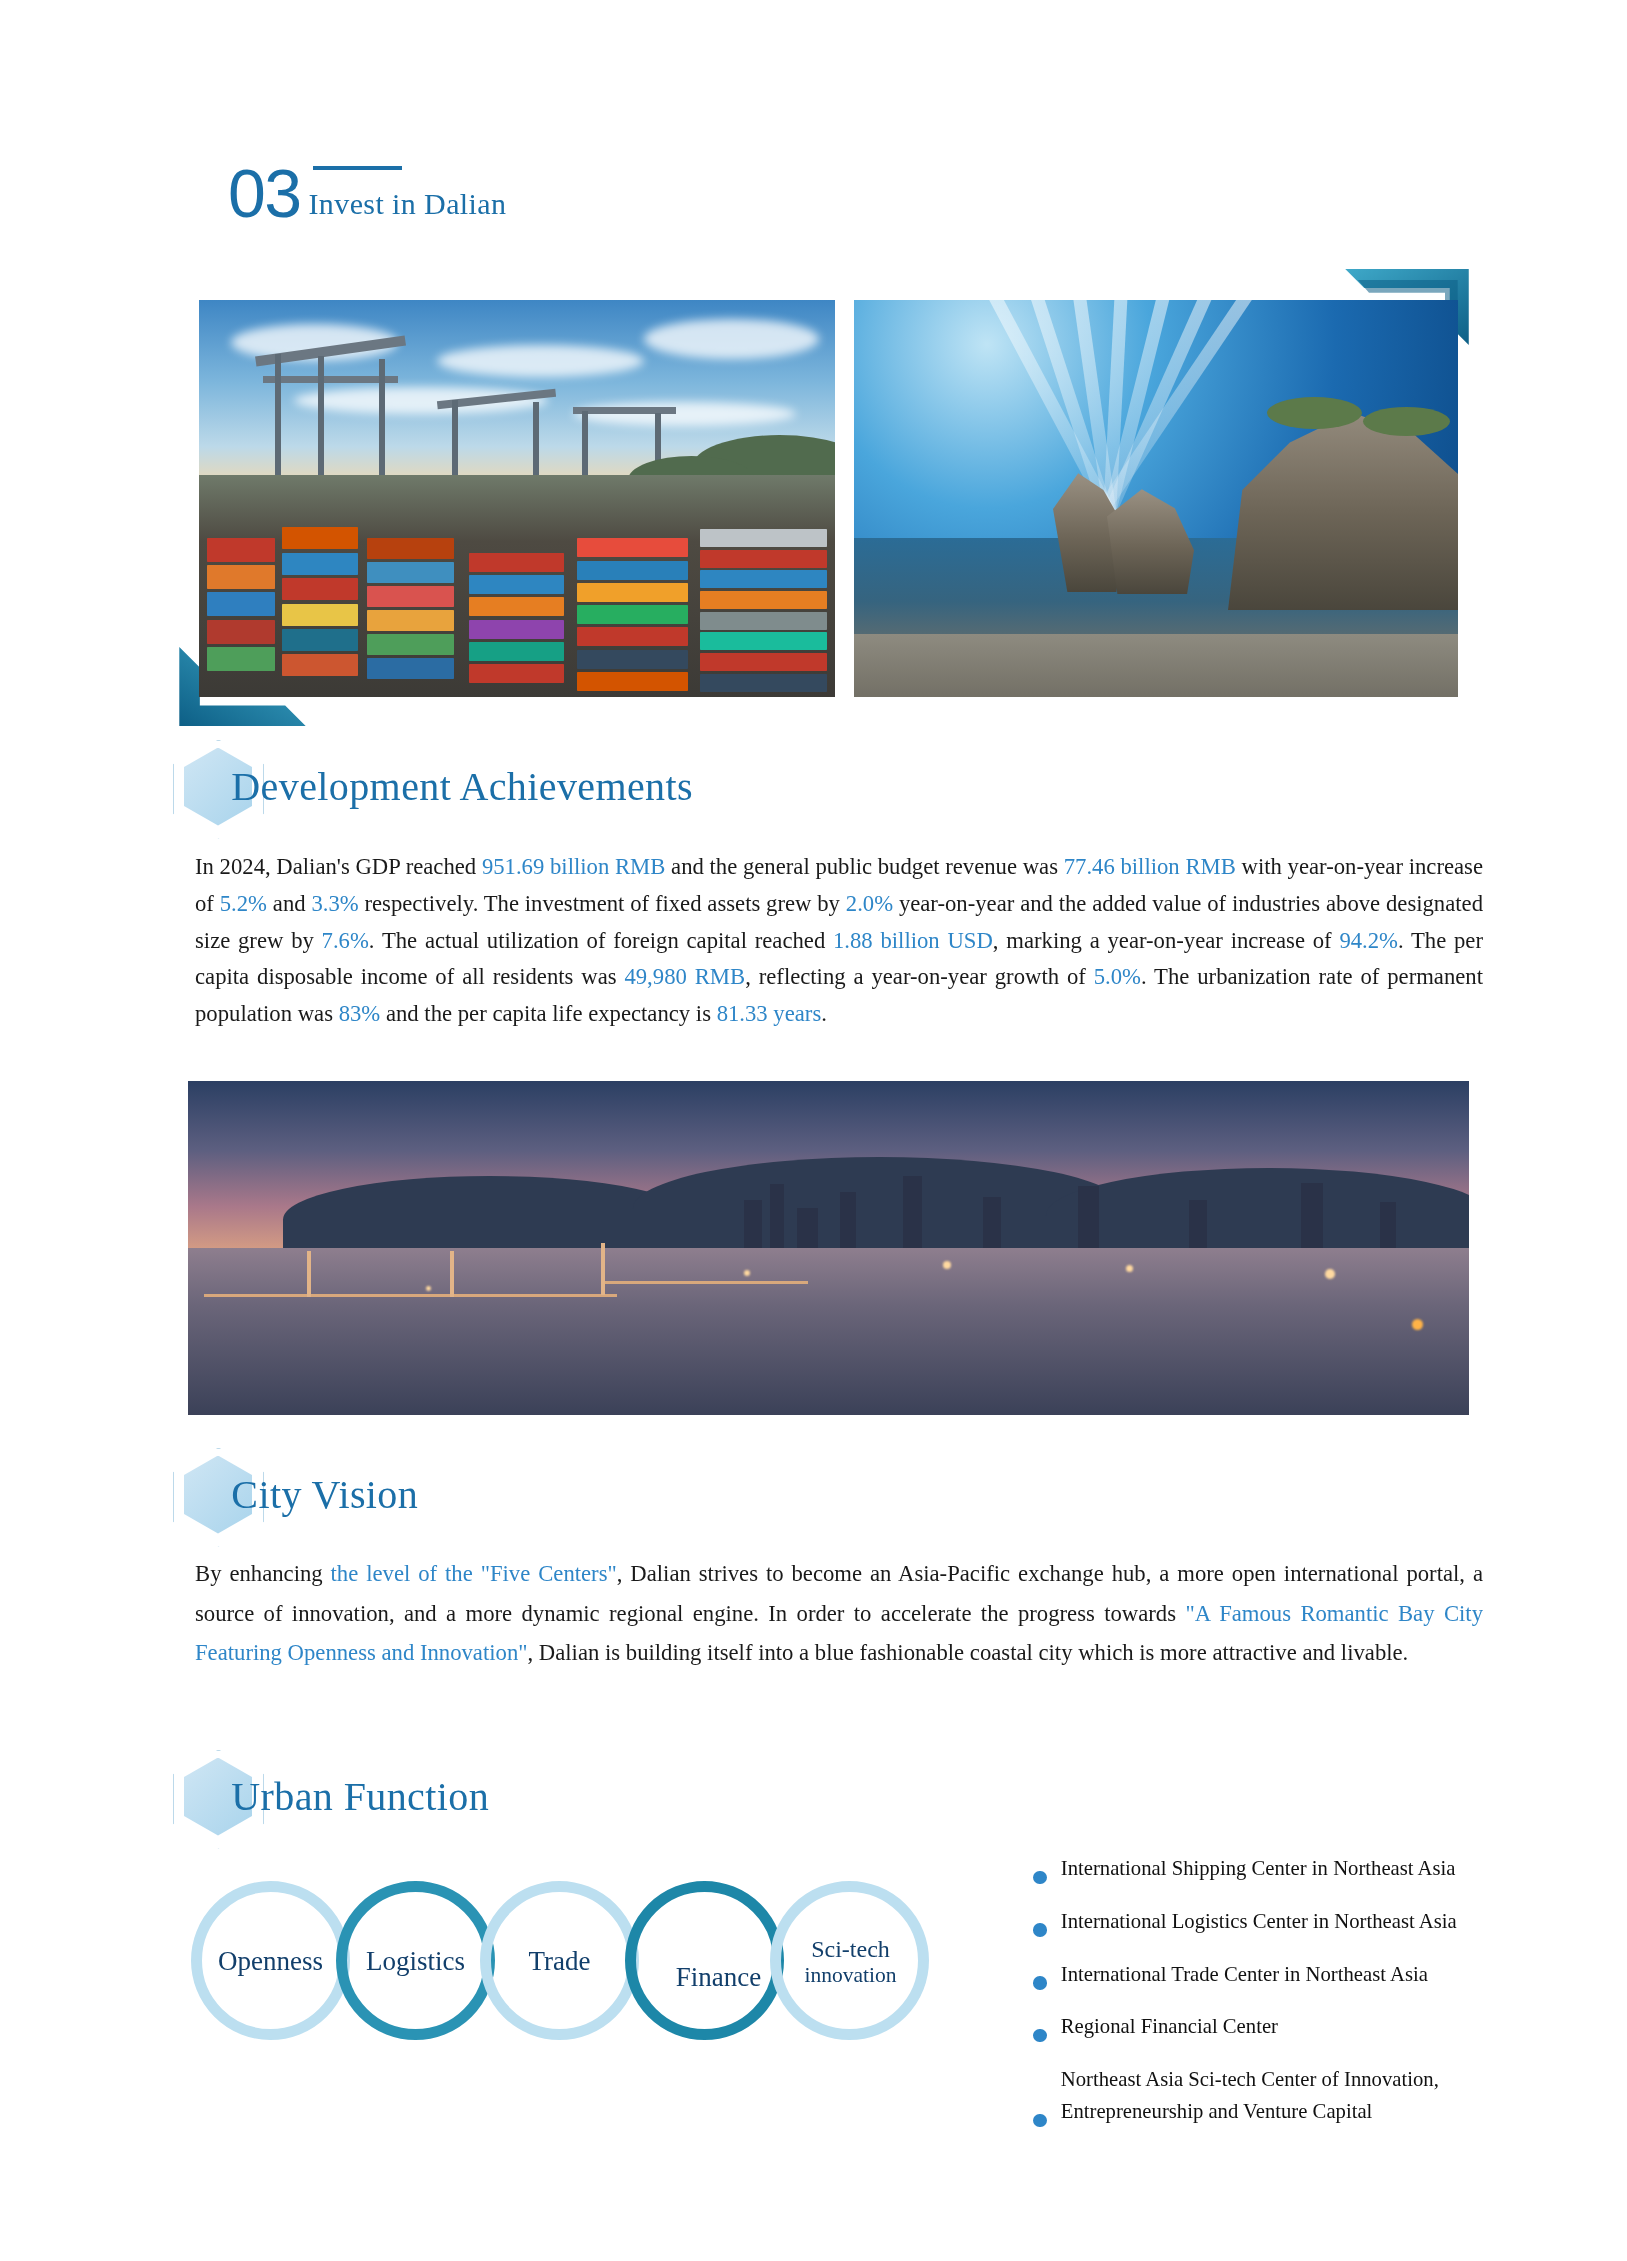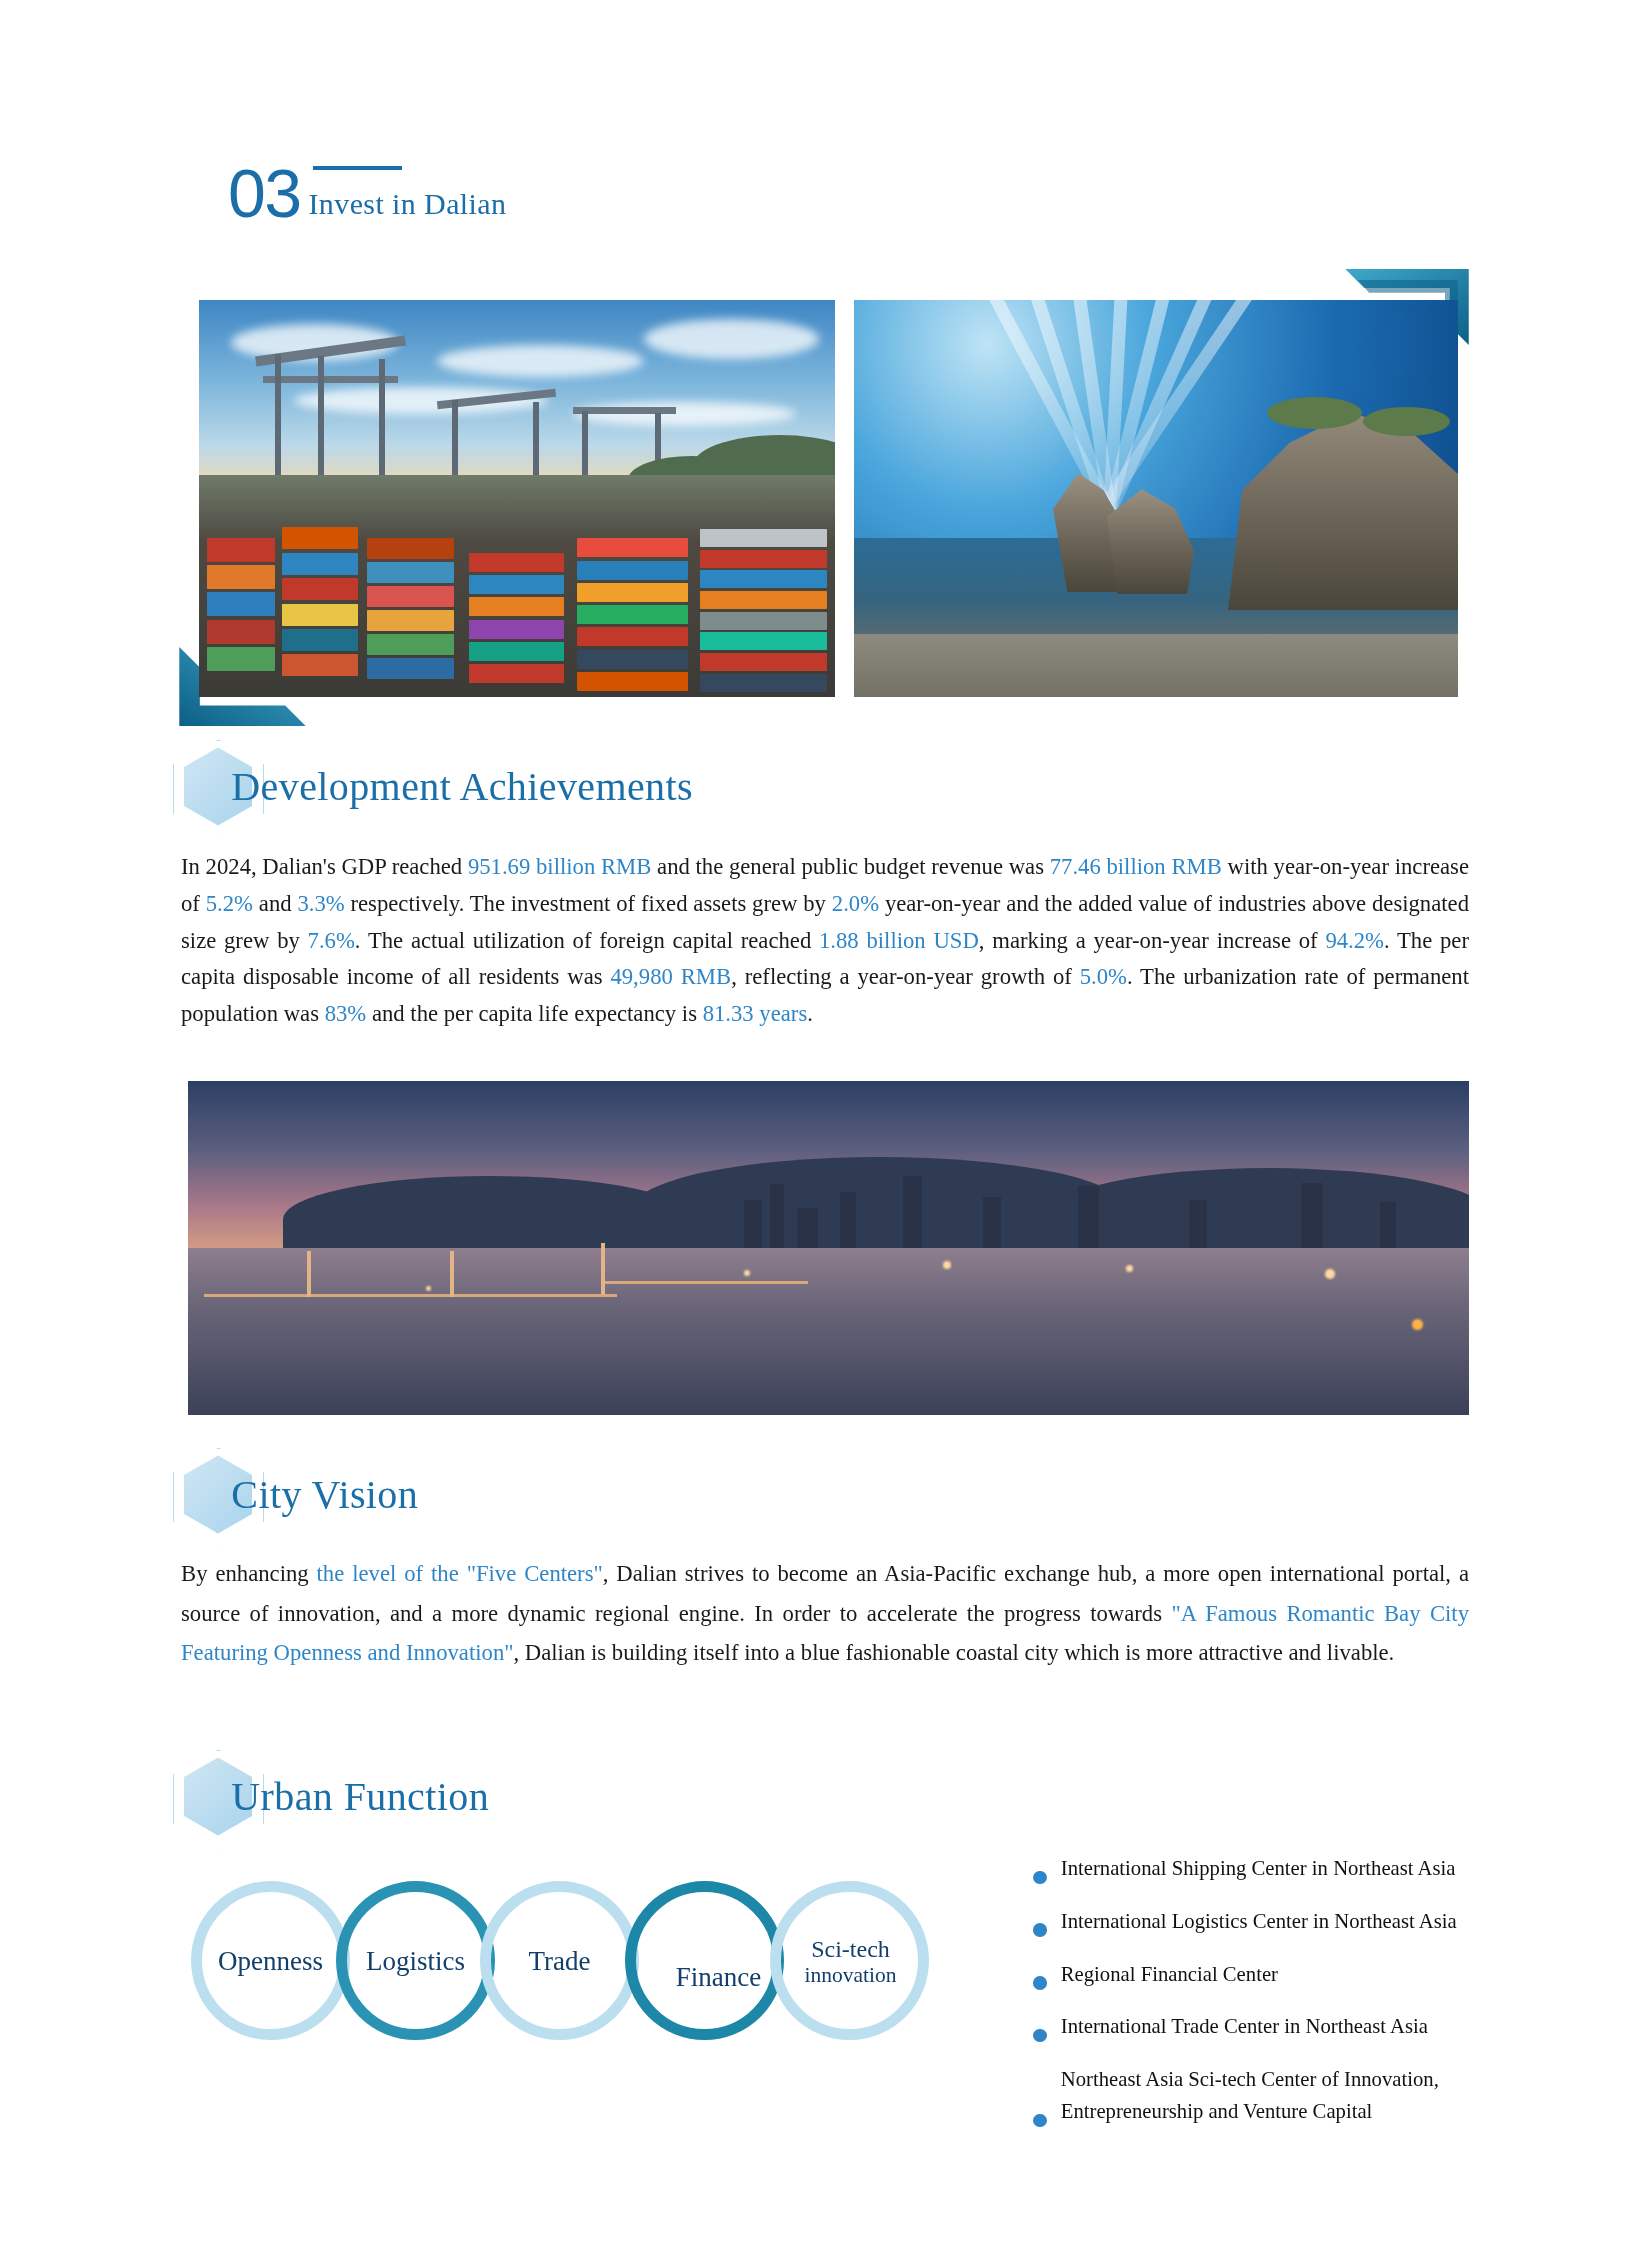--- a/index.html
+++ b/index.html
@@ -191,20 +191,21 @@
     letter-spacing: 0.4px;
   }
 
   
   .para {
     position: absolute;
     font-size: 22.7px;
     line-height: 1.62;
     text-align: justify;
     color: #1a1a1a;
+    margin-left: 14px;
   }
   .hl { color: #2e86c8; }
 
   
   .photo-city {
     position: absolute;
     left: 188px;
     top: 1081px;
     width: 1281px;
     height: 334px;
@@ -510,25 +511,25 @@
       <div class="bullet-row">
         <div class="bullet-dot"></div>
         <div class="bullet-text">International Shipping Center in Northeast Asia</div>
       </div>
       <div class="bullet-row">
         <div class="bullet-dot"></div>
         <div class="bullet-text">International Logistics Center in Northeast Asia</div>
       </div>
       <div class="bullet-row">
         <div class="bullet-dot"></div>
-        <div class="bullet-text">Regional Financial Center</div>
+        <div class="bullet-text">International Trade Center in Northeast Asia</div>
       </div>
       <div class="bullet-row">
         <div class="bullet-dot"></div>
-        <div class="bullet-text">International Trade Center in Northeast Asia</div>
+        <div class="bullet-text">Regional Financial Center</div>
       </div>
       <div class="bullet-row">
         <div class="bullet-dot"></div>
         <div class="bullet-text">Northeast Asia Sci-tech Center of Innovation, Entrepreneurship and Venture Capital</div>
       </div>
     </div>
 
 </div>
 
 

